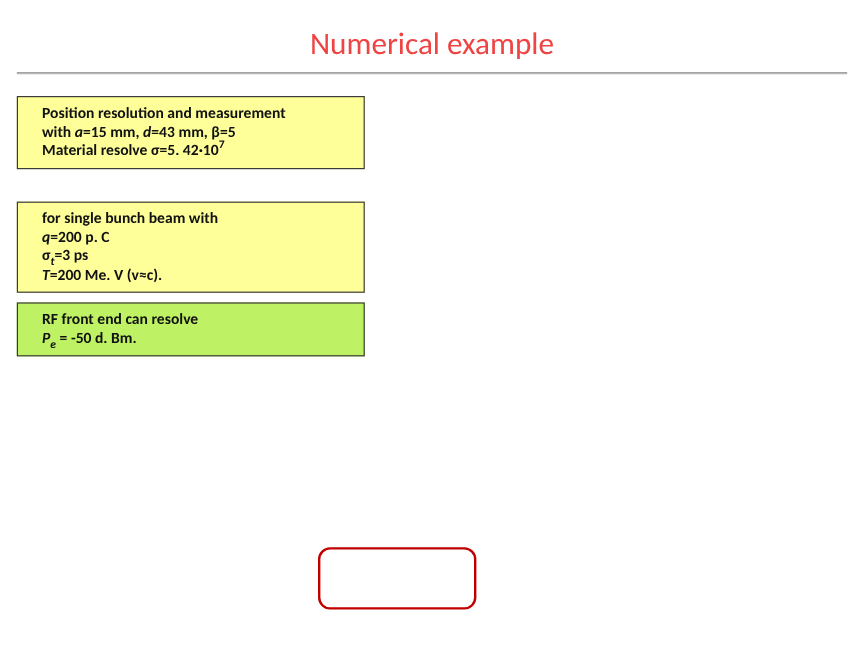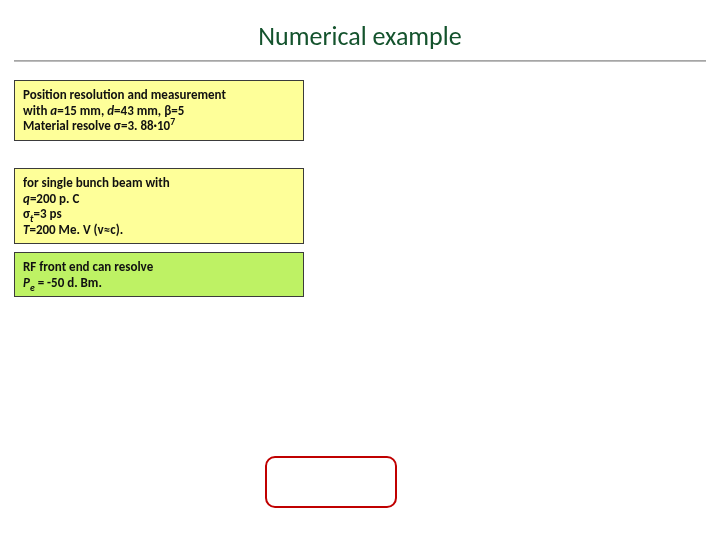--- a/index.html
+++ b/index.html
@@ -18,37 +18,37 @@
     box-sizing: border-box;
   }
   .title {
     position: absolute;
     top: 20px;
     left: 0;
     width: 100%;
     text-align: center;
     font-size: 26px;
     font-family: "Calibri", "Arial", sans-serif;
-    color: #14532d;
+    color: #ef4444;
   }
   .rule {
     position: absolute;
     top: 60px;
     left: 14px;
     right: 14px;
     height: 2px;
     background: linear-gradient(to bottom, #9a9a9a 0%, #c8c8c8 100%);
     box-shadow: 0 1px 0 rgba(255,255,255,0.6);
   }
   .box {
     position: absolute;
     left: 14px;
     width: 290px;
     box-sizing: border-box;
-    padding: 6px 8px;
+    padding: 6px 20px;
     background: #feff99;      
     border: 1px solid #3b3b3b;
     font-family: "Calibri", "Arial", sans-serif;
     font-size: 13px;
     line-height: 1.2;
     color: #111;
   }
   .box1 { top: 80px; }
   .box2 { top: 168px; }
   .box3 { top: 252px; background: #bef264; }
@@ -79,21 +79,21 @@
   <div class="rule"></div>
 
   <div class="box box1 bold">
     <div>
       <span>Position resolution and measurement</span>
     </div>
     <div>
       with <span class="ital">a</span><span>=15 mm, </span><span class="ital">d</span><span>=43 mm, β=5</span>
     </div>
     <div>
-      <span>Material resolve σ=</span><span>3. 88·10</span><sup>7</sup>
+      <span>Material resolve σ=</span><span>5. 42·10</span><sup>7</sup>
     </div>
   </div>
 
   <div class="box box2 bold">
     <div>
       <span>for single bunch beam with</span>
     </div>
     <div>
       <span class="ital">q</span><span>=200 p. C</span>
     </div>

